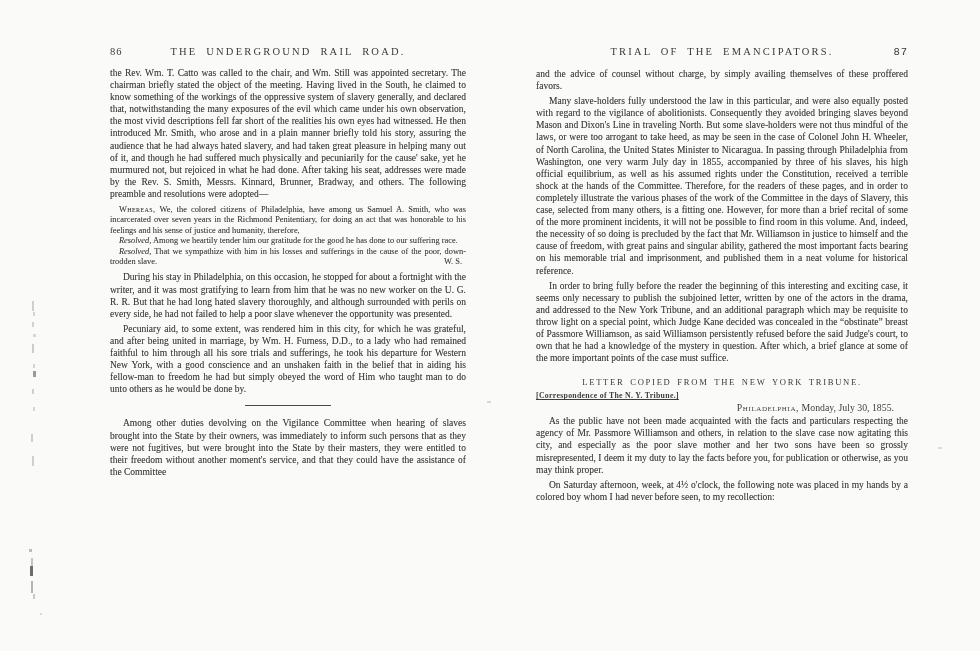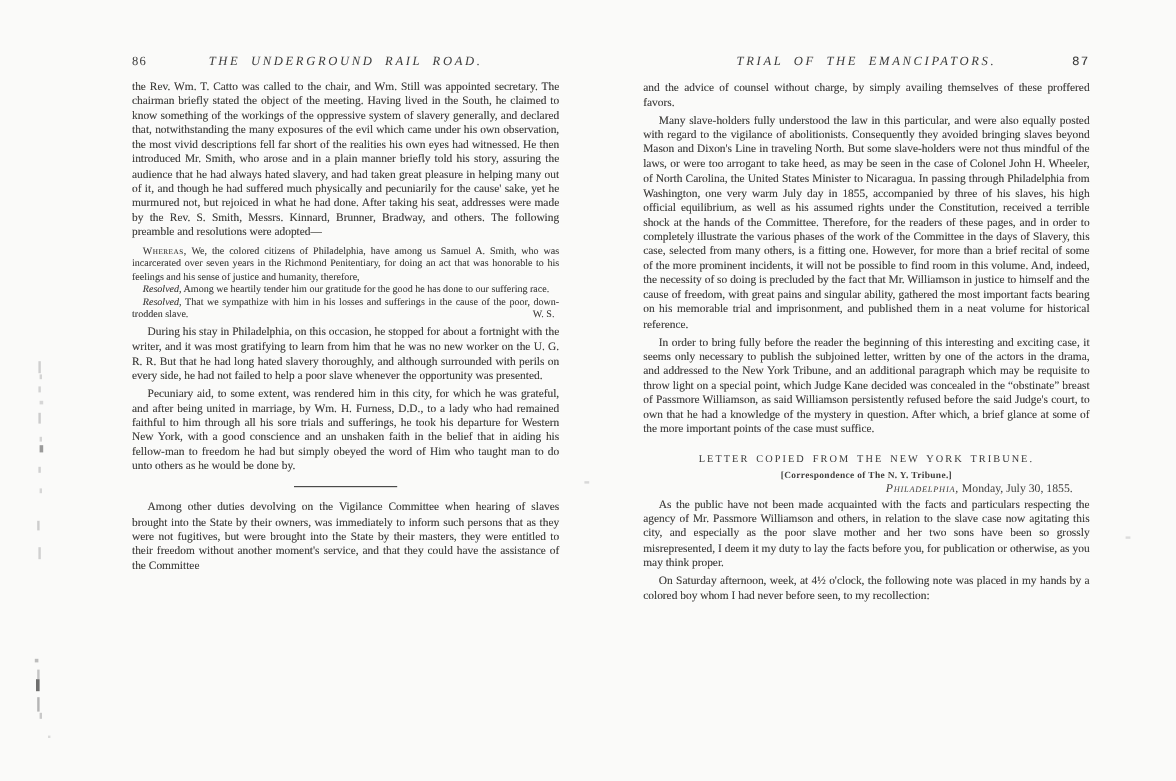--- a/index.html
+++ b/index.html
@@ -15,21 +15,21 @@
   .page-left  { left: 110px; width: 356px; }
   .page-right { left: 536px; width: 372px; }
 
   .running-head {
     display: grid; grid-template-columns: 36px 1fr 36px;
     align-items: baseline; margin-bottom: 10px;
   }
   .pagenum { font-size: 10.5px; letter-spacing: 1px; color: #3a3a3a; }
   .pagenum.right { text-align: right; font-family: Liberation Mono, monospace; }
   .head-title {
-    grid-column: 2; text-align: center; font-style: italic;
+    grid-column: 2; text-align: center; 
     font-size: 10.5px; letter-spacing: 2.2px; word-spacing: 4px;
     color: #3b3b3b; white-space: nowrap;
   }
 
   .body {
     margin: 0; text-align: justify;
     font-size: 9.5px; line-height: 12.1px;
     text-shadow: 0 0 0.5px rgba(64,63,60,0.45);
   }
   .ind { text-indent: 13px; }
@@ -59,28 +59,28 @@
     letter-spacing: 0.6px; line-height: 14.5px; color: #363636;
     text-shadow: 0 0 0.5px rgba(54,54,54,0.45);
   }
 
   .letter-heading {
     margin: 13px 0 4px; text-align: center;
     font-size: 8.6px; font-weight: normal;
     letter-spacing: 1.7px; word-spacing: 2px; color: #3a3a3a;
   }
   .correspondence {
-    margin: 0 0 2px; text-align: center;
-    font-size: 7.8px; font-weight: bold; letter-spacing: 0.3px;
+    margin: 0 0 2px; 
+    font-size: 7.8px; font-weight: bold; letter-spacing: 0.3px; text-decoration: underline;
   }
   .dateline {
     margin: 0 0 2px; text-align: right; padding-right: 14px;
     font-size: 9.8px;
   }
-  .dateline .sc { letter-spacing: 0.6px; font-style: italic; }
+  .dateline .sc { letter-spacing: 0.6px; }
 
   .artifact { position: absolute; }
 </style>
 </head>
 <body>
 
 <section class="page page-left">
   <header class="running-head">
     <span class="pagenum">86</span>
     <span class="head-title">THE UNDERGROUND RAIL ROAD.</span>

